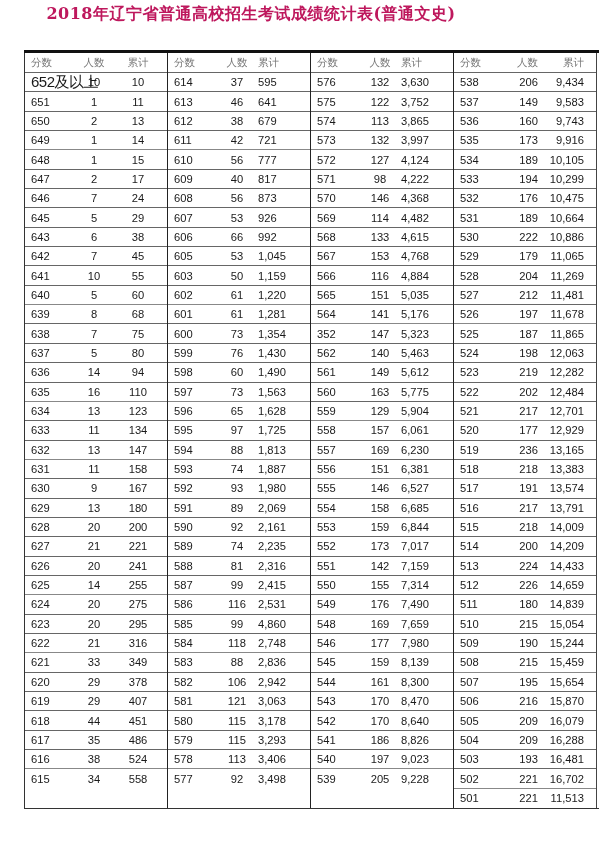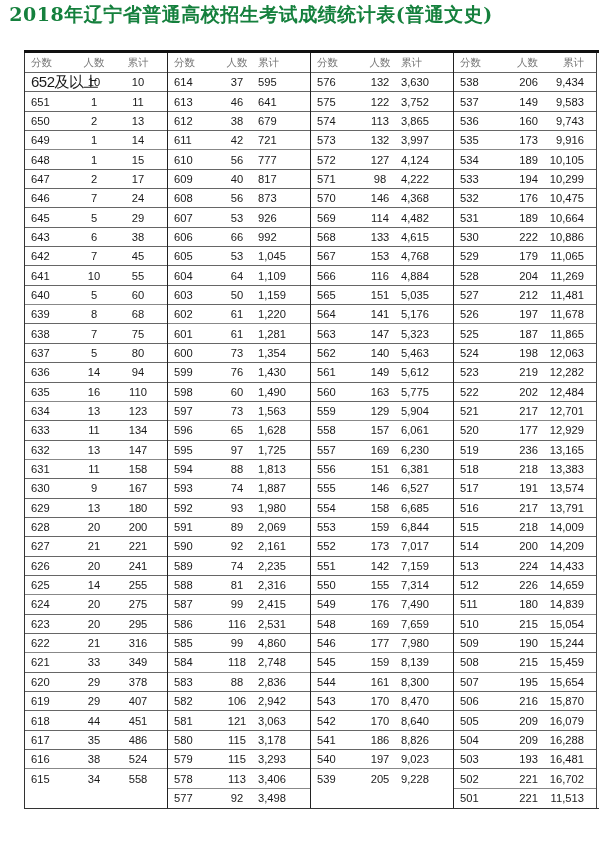--- a/index.html
+++ b/index.html
@@ -1,20 +1,20 @@
 <!DOCTYPE html>
 <html><head>
 <meta charset="utf-8">
 <style>
   html, body { margin:0; padding:0; background:#ffffff; }
   body { width:611px; height:851px; position:relative; overflow:hidden;
          font-family:"Liberation Sans", "DejaVu Sans", sans-serif; color:#1a1a1a; }
   .title { position:absolute; top:2px; left:0; width:502px; text-align:center;
            font-family:"DejaVu Serif", "Liberation Serif", serif; font-weight:bold;
-           font-size:19px; letter-spacing:0.5px; color:#15803d; line-height:24px; }
+           font-size:16px; letter-spacing:0.5px; color:#be185d; line-height:24px; }
   .table-wrap { position:absolute; left:24px; top:50px; width:575px; }
   .topbar { height:3px; background:#111; }
   .groups { display:flex; border-left:1px solid #333; border-bottom:1px solid #333; }
   .group { width:143px; border-right:1.5px solid #222; box-sizing:border-box; }
   .group:last-child { border-right:1px solid #444; }
   .row { display:flex; height:19.35px; align-items:center; border-bottom:1px solid #666;
          font-size:11.2px; box-sizing:border-box; }
   .row.alt { border-bottom:1.6px solid #888; }
   .row:last-child { border-bottom:none; }
   .row.header { height:20px; font-family:"DejaVu Serif", serif; font-size:10.5px; color:#777; }
@@ -277,25 +277,20 @@
           <span class="c1">606</span>
           <span class="c2">66</span>
           <span class="c3">992</span>
         </div>
         <div class="row">
           <span class="c1">605</span>
           <span class="c2">53</span>
           <span class="c3">1,045</span>
         </div>
         <div class="row">
-          <span class="c1">604</span>
-          <span class="c2">64</span>
-          <span class="c3">1,109</span>
-        </div>
-        <div class="row">
           <span class="c1">603</span>
           <span class="c2">50</span>
           <span class="c3">1,159</span>
         </div>
         <div class="row alt">
           <span class="c1">602</span>
           <span class="c2">61</span>
           <span class="c3">1,220</span>
         </div>
         <div class="row">
@@ -489,21 +484,21 @@
           <span class="c1">565</span>
           <span class="c2">151</span>
           <span class="c3">5,035</span>
         </div>
         <div class="row alt">
           <span class="c1">564</span>
           <span class="c2">141</span>
           <span class="c3">5,176</span>
         </div>
         <div class="row">
-          <span class="c1">563</span>
+          <span class="c1">352</span>
           <span class="c2">147</span>
           <span class="c3">5,323</span>
         </div>
         <div class="row">
           <span class="c1">562</span>
           <span class="c2">140</span>
           <span class="c3">5,463</span>
         </div>
         <div class="row">
           <span class="c1">561</span>

